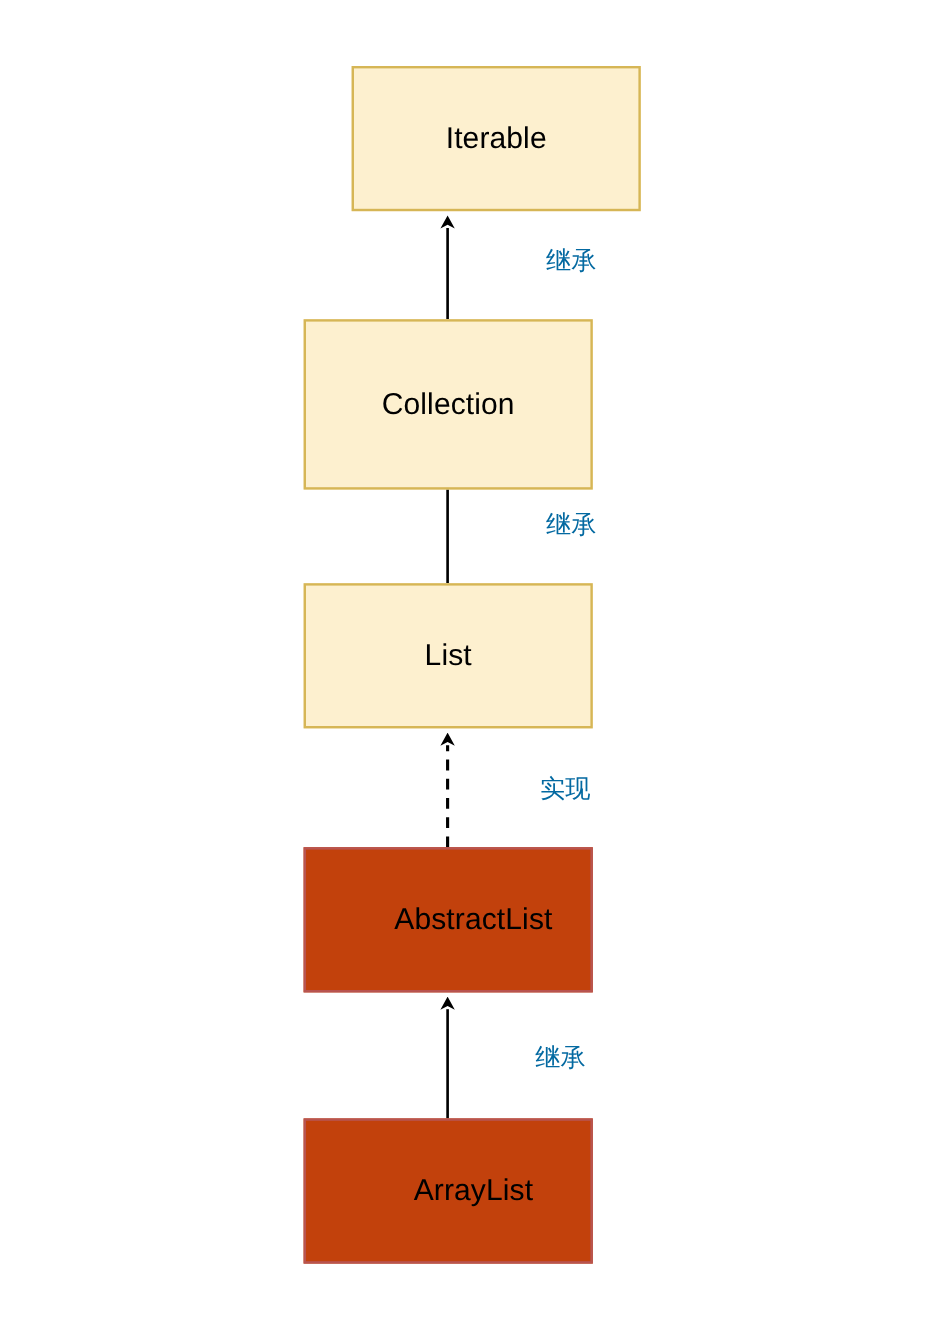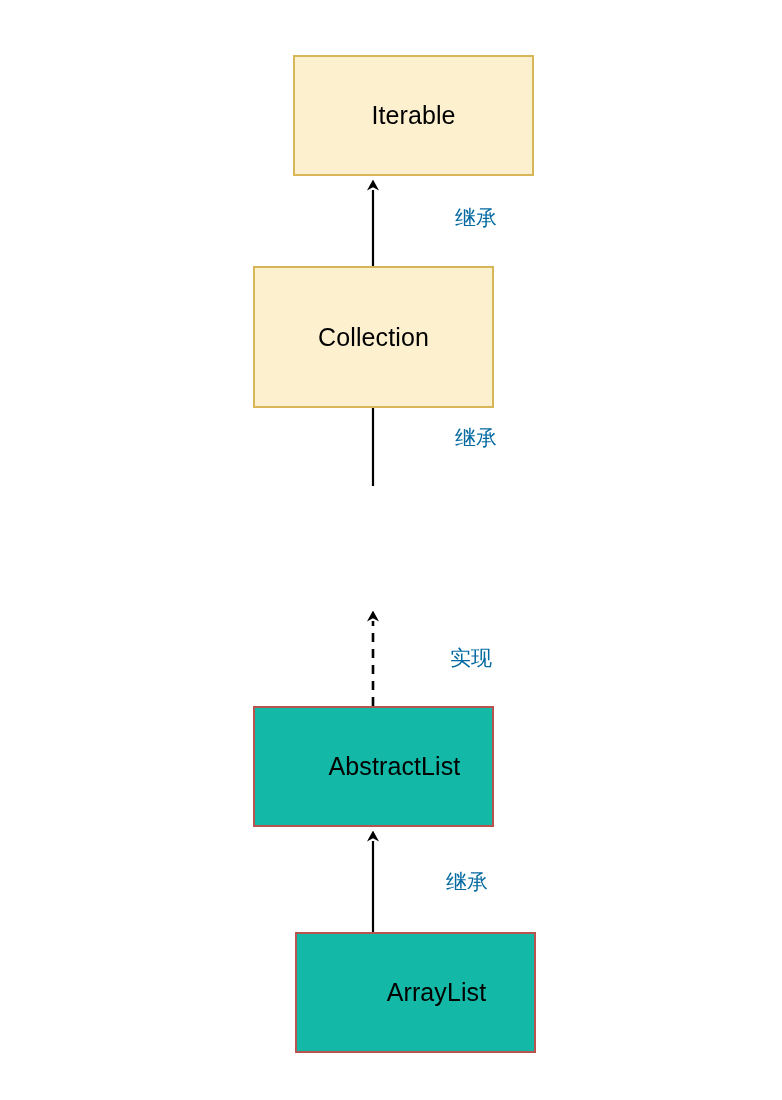--- a/index.html
+++ b/index.html
@@ -32,21 +32,21 @@
     line-height: 1;
     color: #000000;
     letter-spacing: 0.1px;
     white-space: nowrap;
   }
   .node.interface-node {
     background: #fdf0cf;
     border-color: #d6b656;
   }
   .node.class-node {
-    background: #14b8a6;
+    background: #c2410c;
     border-color: #b85450;
     padding-left: 42px;
   }
   .edge-svg {
     position: absolute;
     left: 0;
     top: 0;
     width: 782px;
     height: 1100px;
     pointer-events: none;
@@ -89,26 +89,29 @@
   </svg>
 
   <div class="node interface-node" style="left:253px; top:55px; width:241px; height:121px;margin-left:40px;">
     <span class="node-label">Iterable</span>
   </div>
 
   <div class="node interface-node" style="left:253px; top:266px; width:241px; height:142px;">
     <span class="node-label">Collection</span>
   </div>
 
+  <div class="node interface-node" style="left:253px; top:486px; width:241px; height:121px;">
+    <span class="node-label">List</span>
+  </div>
 
   <div class="node class-node" style="left:253px; top:706px; width:241px; height:121px;">
     <span class="node-label">AbstractList</span>
   </div>
 
-  <div class="node class-node" style="left:253px; top:932px; width:241px; height:121px;margin-left:42px;">
+  <div class="node class-node" style="left:253px; top:932px; width:241px; height:121px;">
     <span class="node-label">ArrayList</span>
   </div>
 
   <div class="edge-label" style="left:455px; top:207px;">继承</div>
 
   <div class="edge-label" style="left:455px; top:427px;">继承</div>
 
   <div class="edge-label" style="left:450px; top:647px;">实现</div>
 
   <div class="edge-label" style="left:446px; top:871px;">继承</div>

